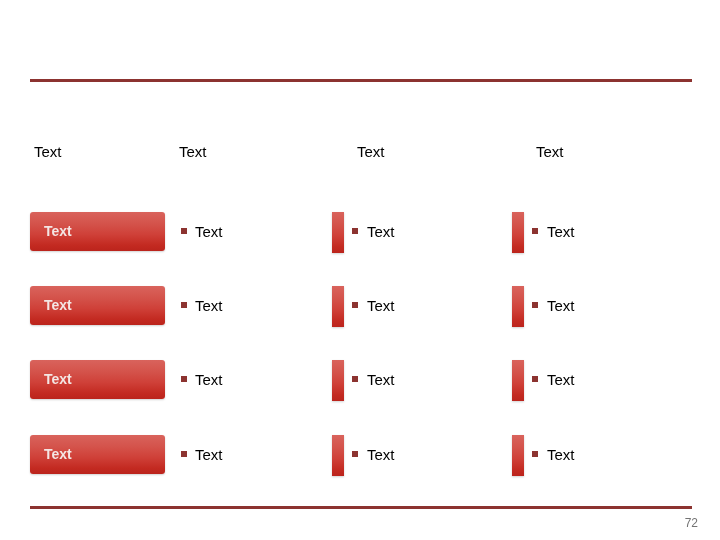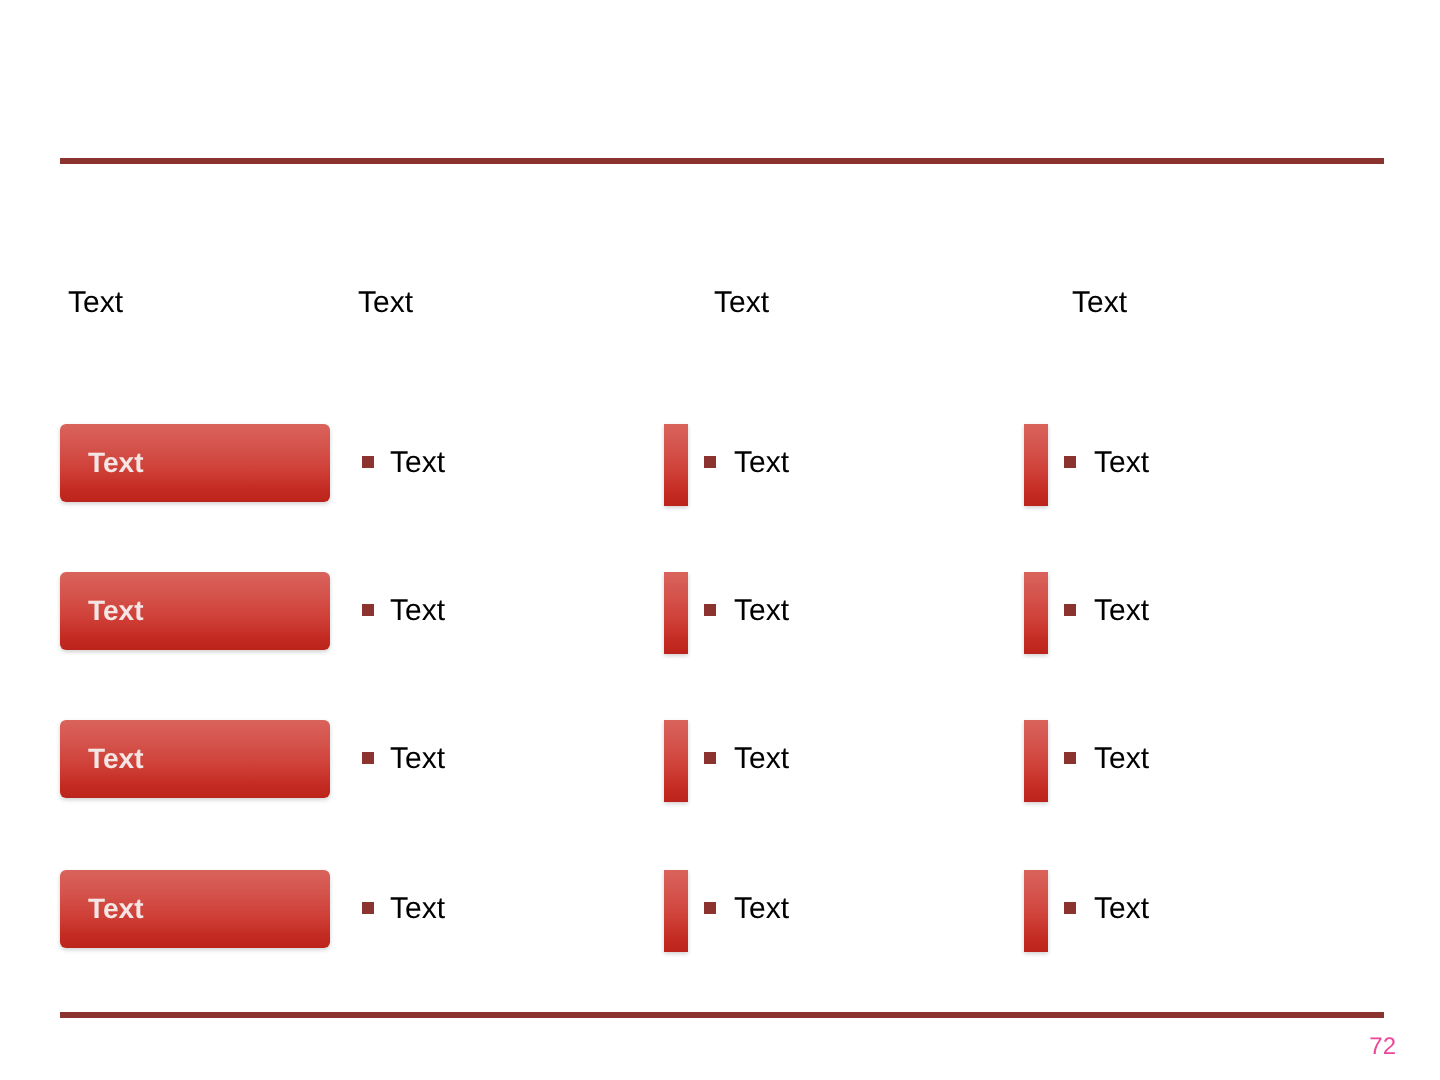--- a/index.html
+++ b/index.html
@@ -136,21 +136,21 @@
   .text-c2 { left: 195px; }
   .text-c3 { left: 367px; }
   .text-c4 { left: 547px; }
 
   
   .page-number {
     position: absolute;
     right: 22px;
     top: 516px;
     font-size: 12px;
-    color: #ec4899;
+    color: #737373;
     line-height: 14px;
     text-align: right;
   }
 </style>
 </head>
 <body>
 
 <div class="slide">
 
   <div class="rule rule-top"></div>

